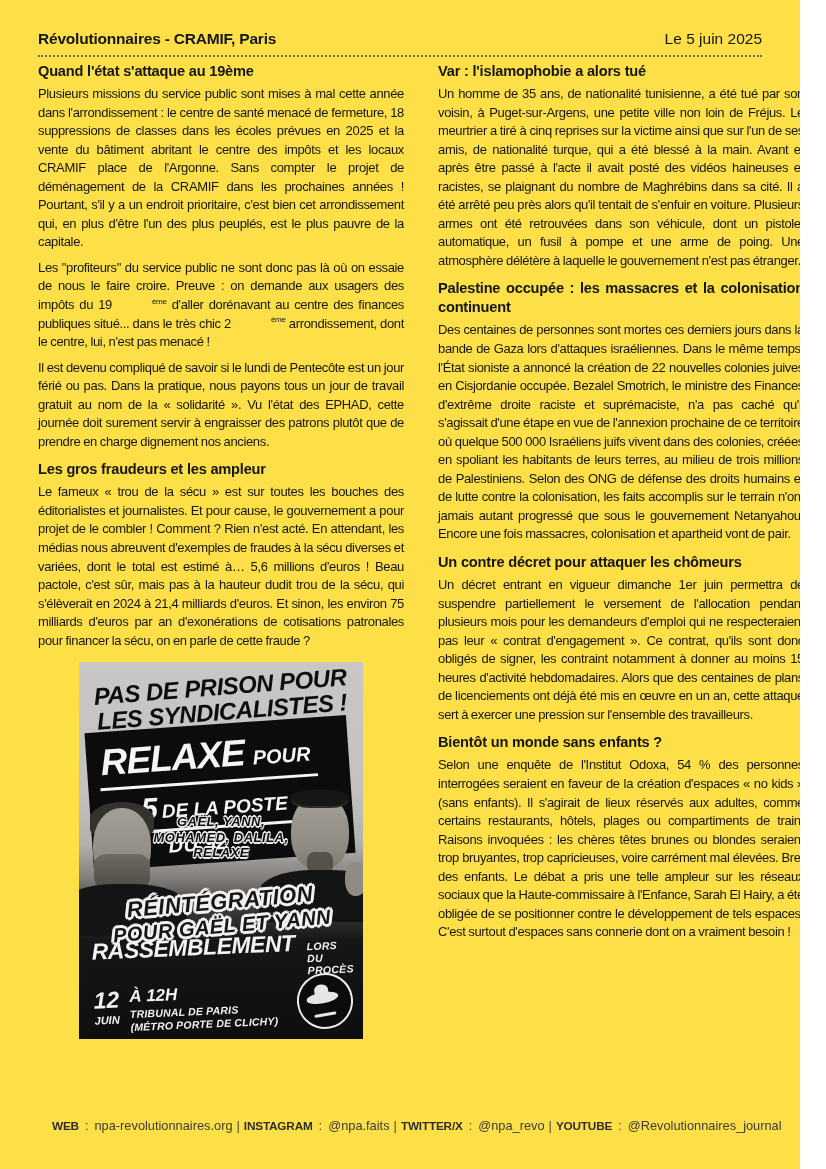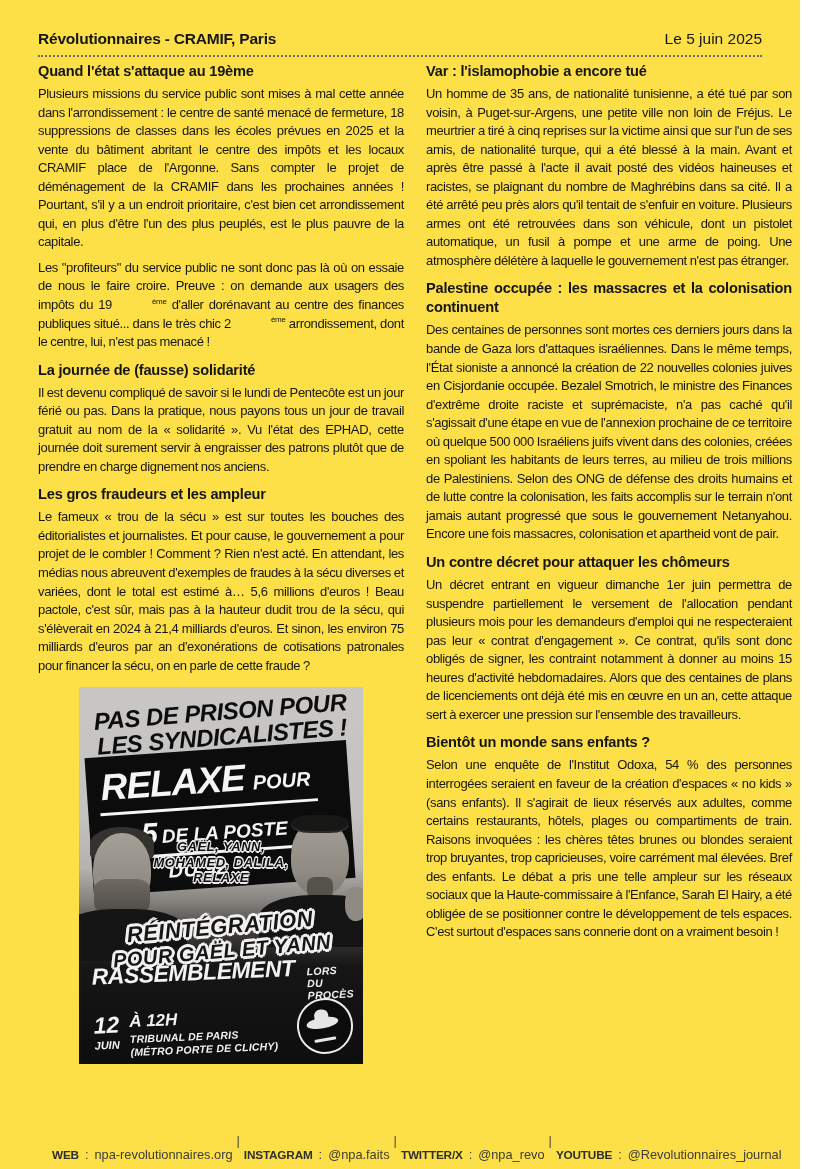--- a/index.html
+++ b/index.html
@@ -5,21 +5,21 @@
   html,body{margin:0;padding:0;background:#ffffff;}
   body{width:826px;height:1169px;font-family:"Liberation Sans",sans-serif;color:#161616;overflow:hidden;}
   .page{position:relative;width:800px;height:1169px;background:#fde047;overflow:hidden;text-decoration:underline;}
 
   
   .header{position:absolute;top:30px;left:38px;right:38px;display:flex;justify-content:space-between;align-items:flex-end;padding-bottom:7px;border-bottom:2px dotted #6a6a6a;}
   .header .masthead{font-size:15.5px;font-weight:bold;letter-spacing:-0.2px;}
   .header .date{font-size:15.5px;font-weight:normal;}
 
   
-  .content{position:absolute;top:60px;left:38px;display:flex;gap:22px;}
+  .content{position:absolute;top:60px;left:38px;display:flex;gap:34px;}
   .col{width:366px;}
   .art-title{font-size:14.6px;font-weight:bold;letter-spacing:-0.2px;line-height:19px;margin:9px 0 4px;text-align:justify;}
   .art-title.first{margin-top:2px;}
   .art-body{font-size:13px;line-height:18.55px;letter-spacing:-0.35px;word-spacing:-0.4px;text-align:justify;margin:0 0 7px;}
   .art-body sup{font-size:62%;line-height:0;vertical-align:super;padding-left:40px;}
 
   
   .poster{position:relative;width:284px;height:377px;margin:12px auto 0;overflow:hidden;
     background:linear-gradient(180deg,#c8c7c5 0%,#c3c2c0 34%,#b4b2af 48%,#84817d 57%,#393836 66%,#161616 74%,#0e0e0e 100%);}
   .p-banner{position:absolute;top:12px;left:4px;right:4px;transform:rotate(-4.5deg);text-align:center;
@@ -68,21 +68,21 @@
   .pb-venue1,.pb-venue2{font-size:10.5px;font-weight:bold;line-height:12.5px;letter-spacing:0.2px;}
   .pb-venue1{margin-top:3px;}
 
   .stamp{position:absolute;right:10px;bottom:10px;width:52px;height:52px;border:2.5px solid #ececec;border-radius:50%;background:#0c0c0c;transform:rotate(-10deg);}
   .stamp::before{content:"";position:absolute;top:17px;left:8px;width:32px;height:11px;background:#e6e6e6;border-radius:50%;}
   .stamp::after{content:"";position:absolute;top:9px;left:17px;width:14px;height:11px;background:#e6e6e6;border-radius:50% 50% 0 0;}
   .stamp-line{position:absolute;bottom:11px;left:13px;width:22px;height:3px;background:#e6e6e6;border-radius:2px;}
 
   
   .footer{position:absolute;top:1118px;left:52px;right:30px;display:flex;justify-content:space-between;align-items:center;font-size:12.8px;color:#3b3b3b;}
-  .f-item{white-space:nowrap;margin-top:29px;}
+  .f-item{white-space:nowrap;}
   .f-label{font-weight:bold;font-size:11.8px;letter-spacing:-0.2px;color:#2e2e2e;}
   .f-colon{margin:0 6px;}
   .f-sep{color:#4a4a4a;font-weight:300;padding:0 4px;}
 </style>
 </head>
 <body>
 
 <div class="page">
 
   <div class="header">
@@ -94,21 +94,20 @@
 
     <div class="col">
 
       <div>
         <div class="art-title first">Quand l'état s'attaque au 19ème</div>
         <p class="art-body">Plusieurs missions du service public sont mises à mal cette année dans l'arrondissement : le centre de santé menacé de fermeture, 18 suppressions de classes dans les écoles prévues en 2025 et la vente du bâtiment abritant le centre des impôts et les locaux CRAMIF place de l'Argonne. Sans compter le projet de déménagement de la CRAMIF dans les prochaines années ! Pourtant, s'il y a un endroit prioritaire, c'est bien cet arrondissement qui, en plus d'être l'un des plus peuplés, est le plus pauvre de la capitale.</p>
         <p class="art-body"><span>Les "profiteurs" du service public ne sont donc pas là où on essaie de nous le faire croire. Preuve : on demande aux usagers des impôts du 19</span><sup>ème</sup><span> d'aller dorénavant au centre des finances publiques situé... dans le très chic 2</span><sup>ème</sup><span> arrondissement, dont le centre, lui, n'est pas menacé !</span></p>
       </div>
 
       <div>
-        <div class="art-title">La journée de (fausse) solidarité</div>
         <p class="art-body">Il est devenu compliqué de savoir si le lundi de Pentecôte est un jour férié ou pas. Dans la pratique, nous payons tous un jour de travail gratuit au nom de la « solidarité ». Vu l'état des EPHAD, cette journée doit surement servir à engraisser des patrons plutôt que de prendre en charge dignement nos anciens.</p>
       </div>
 
       <div>
         <div class="art-title">Les gros fraudeurs et les ampleur</div>
         <p class="art-body">Le fameux « trou de la sécu » est sur toutes les bouches des éditorialistes et journalistes. Et pour cause, le gouvernement a pour projet de le combler ! Comment ? Rien n'est acté. En attendant, les médias nous abreuvent d'exemples de fraudes à la sécu diverses et variées, dont le total est estimé à… 5,6 millions d'euros ! Beau pactole, c'est sûr, mais pas à la hauteur dudit trou de la sécu, qui s'élèverait en 2024 à 21,4 milliards d'euros. Et sinon, les environ 75 milliards d'euros par an d'exonérations de cotisations patronales pour financer la sécu, on en parle de cette fraude ?</p>
       </div>
 
       <div class="poster">
         <div class="p-banner">
@@ -168,21 +167,21 @@
 
         <div class="stamp">
             <div class="stamp-line"></div>
           </div>
       </div>
     </div>
 
     <div class="col">
 
       <div>
-        <div class="art-title first">Var : l'islamophobie a encore tué</div>
+        <div class="art-title first">Var : l'islamophobie a alors tué</div>
         <p class="art-body">Un homme de 35 ans, de nationalité tunisienne, a été tué par son voisin, à Puget-sur-Argens, une petite ville non loin de Fréjus. Le meurtrier a tiré à cinq reprises sur la victime ainsi que sur l'un de ses amis, de nationalité turque, qui a été blessé à la main. Avant et après être passé à l'acte il avait posté des vidéos haineuses et racistes, se plaignant du nombre de Maghrébins dans sa cité. Il a été arrêté peu près alors qu'il tentait de s'enfuir en voiture. Plusieurs armes ont été retrouvées dans son véhicule, dont un pistolet automatique, un fusil à pompe et une arme de poing. Une atmosphère délétère à laquelle le gouvernement n'est pas étranger.</p>
       </div>
 
       <div>
         <div class="art-title">Palestine occupée : les massacres et la colonisation continuent</div>
         <p class="art-body">Des centaines de personnes sont mortes ces derniers jours dans la bande de Gaza lors d'attaques israéliennes. Dans le même temps, l'État sioniste a annoncé la création de 22 nouvelles colonies juives en Cisjordanie occupée. Bezalel Smotrich, le ministre des Finances d'extrême droite raciste et suprémaciste, n'a pas caché qu'il s'agissait d'une étape en vue de l'annexion prochaine de ce territoire où quelque 500 000 Israéliens juifs vivent dans des colonies, créées en spoliant les habitants de leurs terres, au milieu de trois millions de Palestiniens. Selon des ONG de défense des droits humains et de lutte contre la colonisation, les faits accomplis sur le terrain n'ont jamais autant progressé que sous le gouvernement Netanyahou. Encore une fois massacres, colonisation et apartheid vont de pair.</p>
       </div>
 
       <div>
         <div class="art-title">Un contre décret pour attaquer les chômeurs</div>

